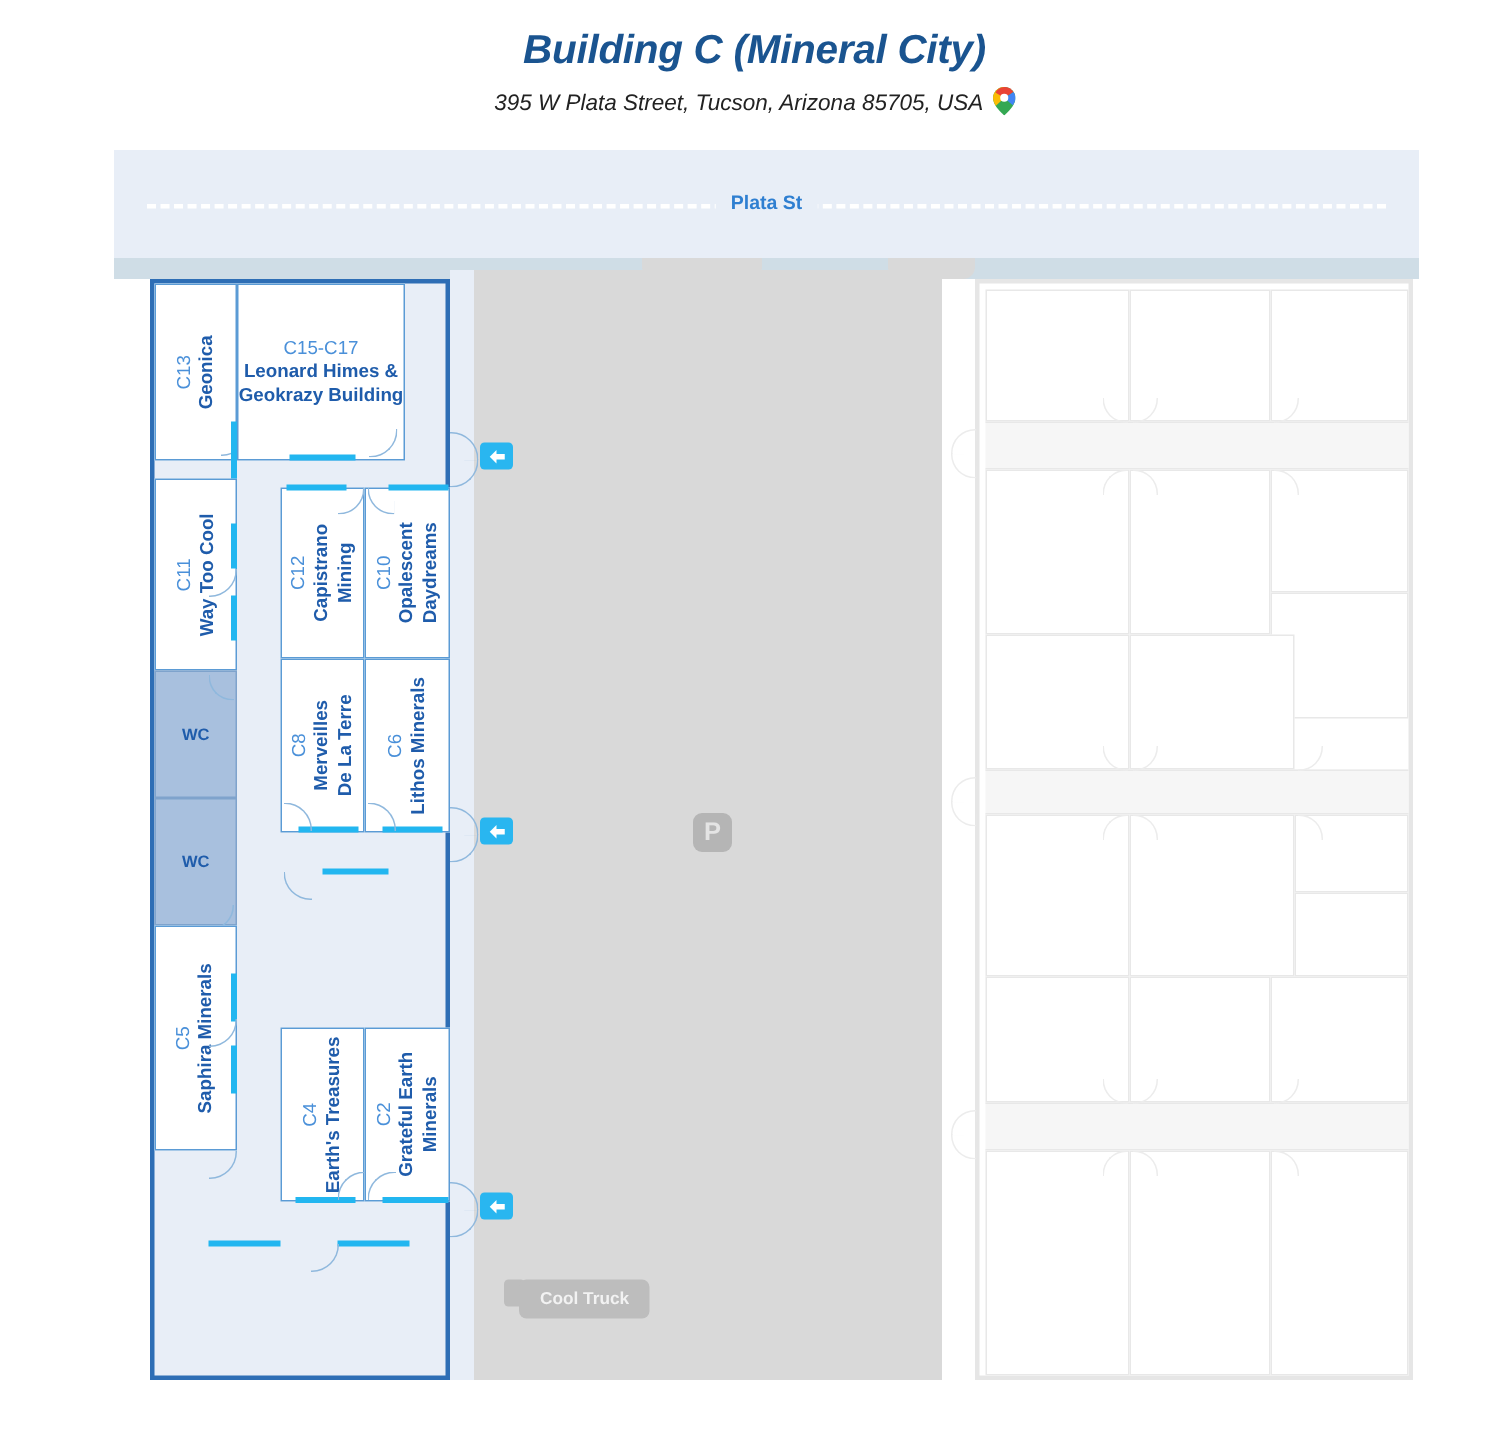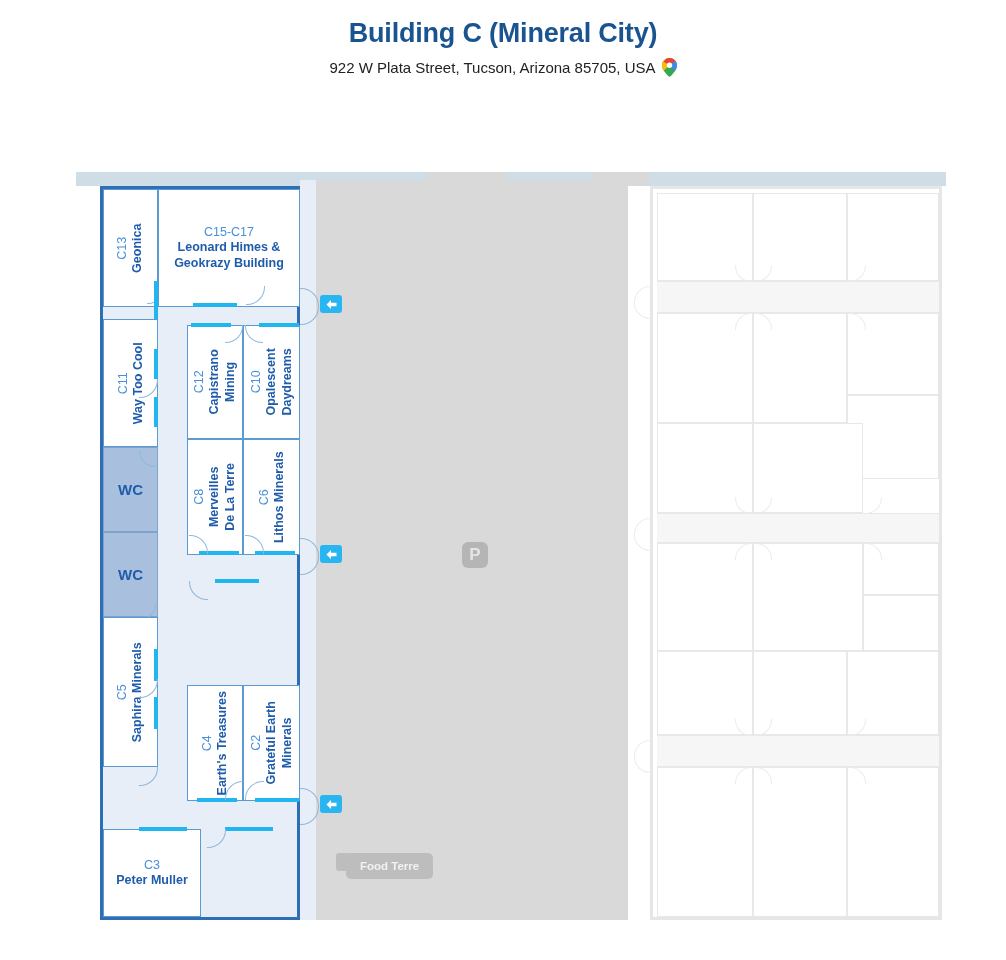--- a/index.html
+++ b/index.html
@@ -3,21 +3,21 @@
 <meta charset="utf-8">
 <style>
   html,body{margin:0;padding:0;}
   body{
     width:1006px;height:960px;
     background:#ffffff;
     font-family:"Liberation Sans","DejaVu Sans",sans-serif;
     overflow:hidden;position:relative;
   }
   
-  #header{position:absolute;left:0;top:0;width:1006px;height:98px;}
+  #header{position:absolute;left:0;top:0;width:1006px;height:98px;font-style:italic;}
   #title{
     position:absolute;left:0;top:18px;width:1006px;text-align:center;
     font-size:27px;font-weight:bold;color:#1a5490;letter-spacing:-0.2px;
     white-space:nowrap;
   }
   #subtitle{
     position:absolute;left:0;top:58px;width:1006px;text-align:center;
     font-size:15px;color:#222;white-space:nowrap;
   }
   .pin{display:inline-block;vertical-align:-4px;margin-left:6px;}
@@ -49,21 +49,21 @@
     position:absolute;background:#ffffff;border:1.5px solid #5b9bd5;
     box-sizing:border-box;
     display:flex;align-items:center;justify-content:center;
   }
   .room.wc{background:#a8c0de;border-color:#7fa3cc;}
   .lbl{display:flex;flex-direction:column;align-items:center;justify-content:center;line-height:1.22;text-align:center;pointer-events:none;}
   .lbl .code{font-size:12.5px;color:#4a90d9;font-weight:normal;white-space:nowrap;}
   .lbl .nm{font-size:12.5px;color:#1f5cab;font-weight:bold;white-space:nowrap;}
   .lbl.vert{transform:rotate(-90deg);}
   .lbl.vert .code,.lbl.vert .nm{white-space:nowrap;}
-  .wclbl{font-size:15px;font-weight:bold;color:#1f5cab;}
+  .wclbl{font-size:11px;font-weight:bold;color:#1f5cab;}
   
   .dr{position:absolute;background:#22b6f0;}
   .dr.h{height:4px;} .dr.v{width:4px;}
   
   .arc{position:absolute;border:1.3px solid #8fb8dd;background:transparent;}
   
   .entry{
     position:absolute;width:22px;height:18px;background:#29b6f0;border-radius:3px;
     display:flex;align-items:center;justify-content:center;
   }
@@ -87,41 +87,45 @@
 </style>
 </head>
 <body>
 
 <div id="header">
   <div id="title">
     <span>Building C</span>
     <span style="font-weight:bold;"> </span><span style="font-weight:bold;">(Mineral City)</span>
   </div>
   <div id="subtitle">
-    <span>922 W Plata Street, Tucson, Arizona 85705, USA</span><span class="pin"><svg width="15" height="19" viewBox="0 0 15 19">
+    <span>395 W Plata Street, Tucson, Arizona 85705, USA</span><span class="pin"><svg width="15" height="19" viewBox="0 0 15 19">
           <path d="M7.5 0C3.36 0 0 3.3 0 7.38c0 5.5 7.5 11.62 7.5 11.62S15 12.88 15 7.38C15 3.3 11.64 0 7.5 0z" fill="#34a853"></path>
           <path d="M7.5 0C3.36 0 0 3.3 0 7.38c0 1.9.9 3.62 1.9 5.05L7.5 7.4z" fill="#fbbc04"></path>
           <path d="M7.5 0c2.6 0 4.9 1.3 6.2 3.3L7.5 7.4 1.6 3.7C2.9 1.45 5 0 7.5 0z" fill="#ea4335"></path>
           <path d="M13.7 3.3c.83 1.2 1.3 2.6 1.3 4.08 0 1.75-.8 3.4-1.8 4.85L7.5 7.4z" fill="#4285f4"></path>
           <circle cx="7.5" cy="7.2" r="2.7" fill="#ffffff"></circle>
         </svg></span>
   </div>
 </div>
 
 <div id="map">
 
+  <div id="street">
+    <div id="street-line"></div>
+    <div id="street-label">Plata St</div>
+  </div>
   <div id="sidewalk"></div>
   <div class="curb" style="left:352px;width:80px;"></div>
   <div class="curb" style="left:516px;width:58px;"></div>
 
   <div id="lot-left-pad"></div>
   <div id="parking"></div>
   <div id="pbadge" style="left:386px;top:442px;">P</div>
   <div id="ft-notch" style="left:260px;top:753px;"></div>
-  <div id="foodtruck" style="left:270px;top:753px;">Food Terre</div>
+  <div id="foodtruck" style="left:270px;top:753px;">Cool Truck</div>
 
   <div class="entry" style="left:244px;top:195px;">
     <svg width="13" height="11" viewBox="0 0 13 11">
         <path d="M6 1 L1.5 5.5 L6 10 L6 7.3 L11.5 7.3 L11.5 3.7 L6 3.7 Z" fill="#ffffff"></path>
       </svg>
   </div>
   <div class="entry" style="left:244px;top:445px;">
     <svg width="13" height="11" viewBox="0 0 13 11">
         <path d="M6 1 L1.5 5.5 L6 10 L6 7.3 L11.5 7.3 L11.5 3.7 L6 3.7 Z" fill="#ffffff"></path>
       </svg>
@@ -135,21 +139,21 @@
   <div id="bldg">
 
     <div class="room" style="left:0px;top:0px;width:55px;height:118px;">
       <div class="lbl vert">
         <span class="code">C13</span>
         <span class="nm">Geonica</span>
       </div>
     </div>
     <div class="arc" style="left:44px;top:97px;width:17px;height:17px;border-radius:0 0 17px 0;border-top:none;border-left:none;"></div>
 
-    <div class="room" style="left:55px;top:0px;width:142px;height:118px;">
+    <div class="room" style="left:55px;top:0px;width:112px;height:118px;">
       <div class="lbl">
         <span class="code">C15-C17</span>
         <span class="nm">Leonard Himes &amp;</span>
         <span class="nm">Geokrazy Building</span>
       </div>
     </div>
     <div class="dr h" style="left:90px;top:114px;width:44px;"></div>
     <div class="arc" style="left:143px;top:97px;width:18px;height:18px;border-radius:0 0 18px 0;border-top:none;border-left:none;"></div>
 
     <div class="room" style="left:0px;top:130px;width:55px;height:128px;">
@@ -177,26 +181,20 @@
       <div class="lbl vert">
         <span class="code">C5</span>
         <span class="nm">Saphira Minerals</span>
       </div>
     </div>
     <div class="dr v" style="left:51px;top:460px;height:32px;"></div>
     <div class="dr v" style="left:51px;top:508px;height:32px;"></div>
     <div class="arc" style="left:36px;top:490px;width:18px;height:18px;border-radius:0 0 18px 0;border-top:none;border-left:none;"></div>
     <div class="arc" style="left:36px;top:578px;width:18px;height:18px;border-radius:0 0 18px 0;border-top:none;border-left:none;"></div>
 
-    <div class="room" style="left:0px;top:640px;width:98px;height:88px;">
-      <div class="lbl">
-        <span class="code">C3</span>
-        <span class="nm">Peter Muller</span>
-      </div>
-    </div>
 
     <div class="dr h" style="left:36px;top:638px;width:48px;"></div>
     <div class="dr h" style="left:122px;top:638px;width:48px;"></div>
     <div class="arc" style="left:104px;top:640px;width:18px;height:18px;border-radius:0 0 18px 0;border-top:none;border-left:none;"></div>
 
     <div class="room" style="left:84px;top:136px;width:56px;height:114px;">
       <div class="lbl vert">
         <span class="code">C12</span>
         <span class="nm">Capistrano</span>
         <span class="nm">Mining</span>

